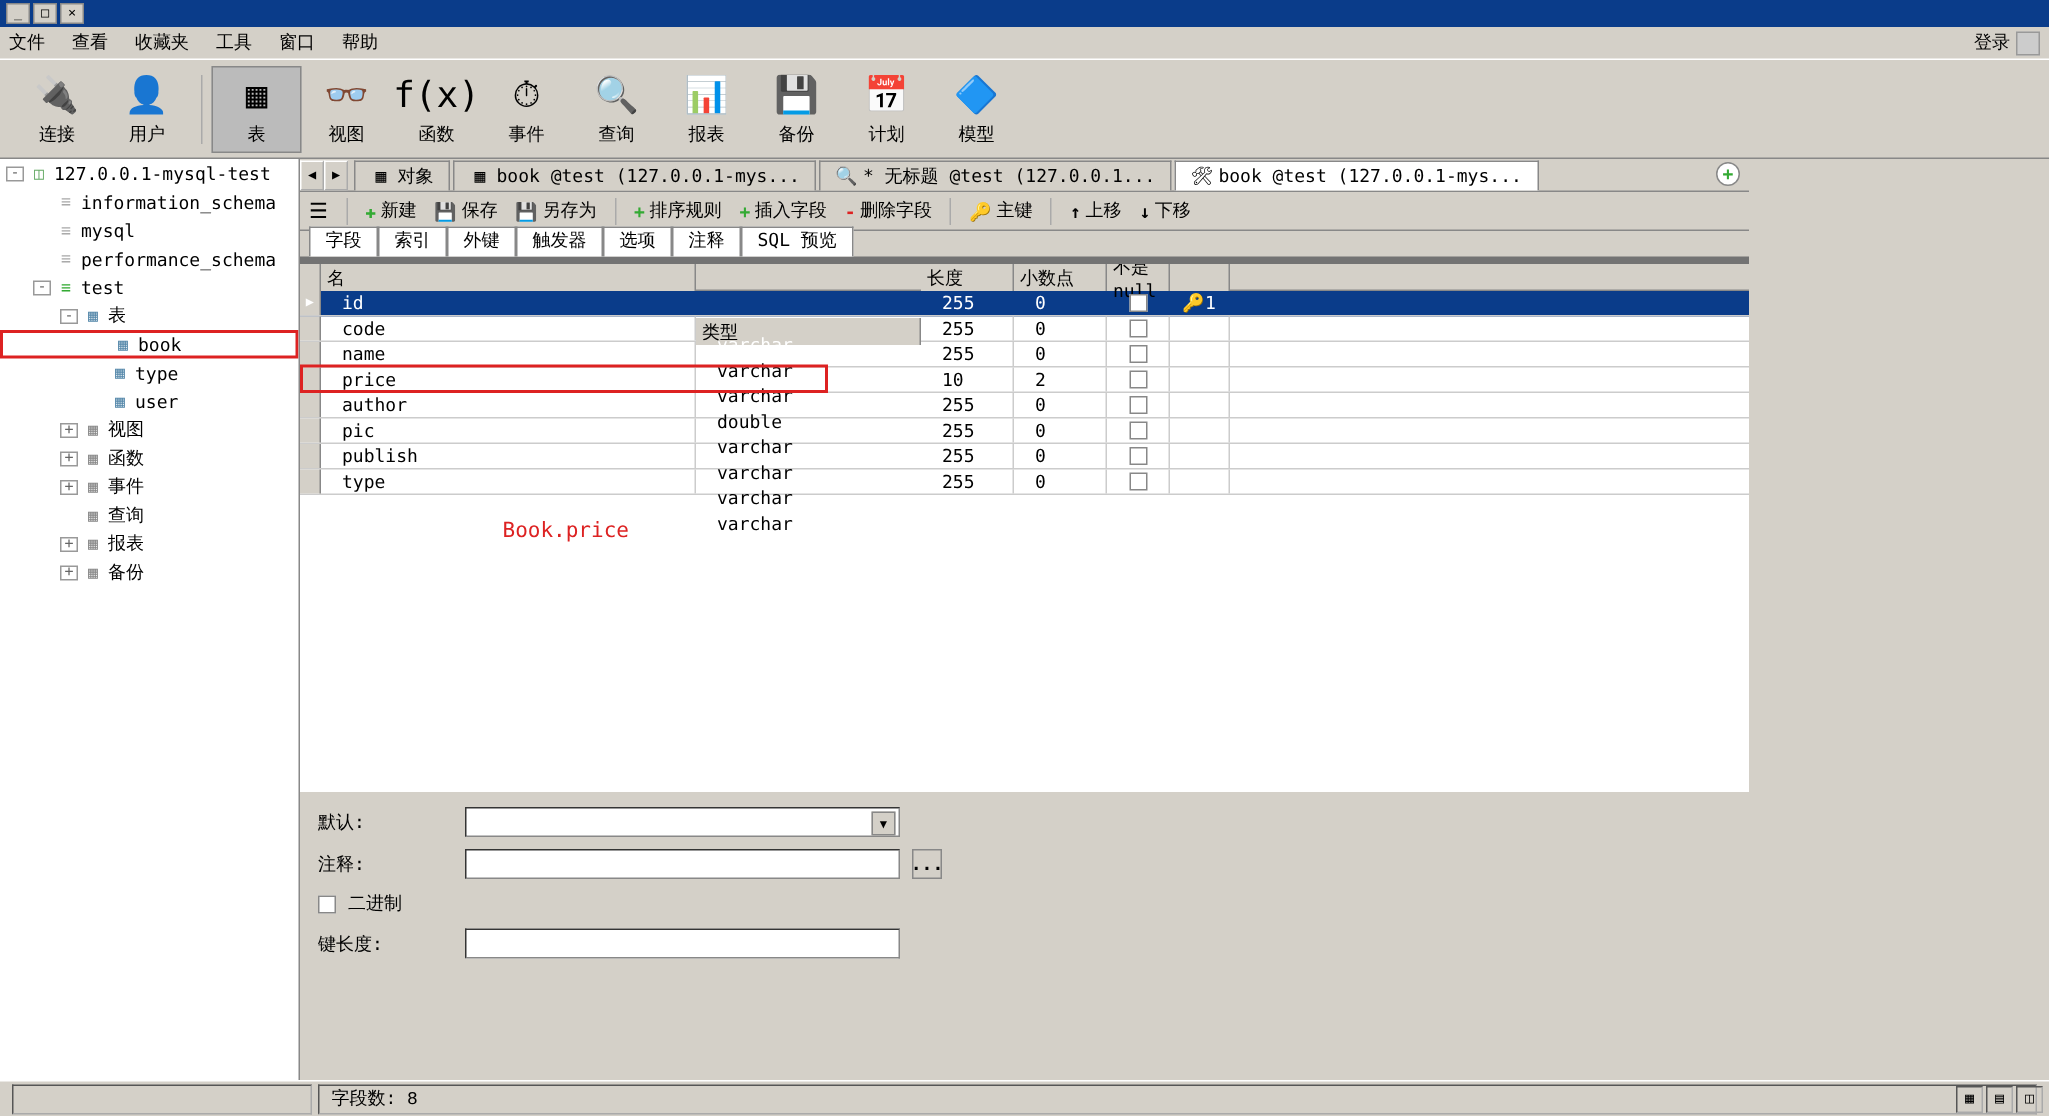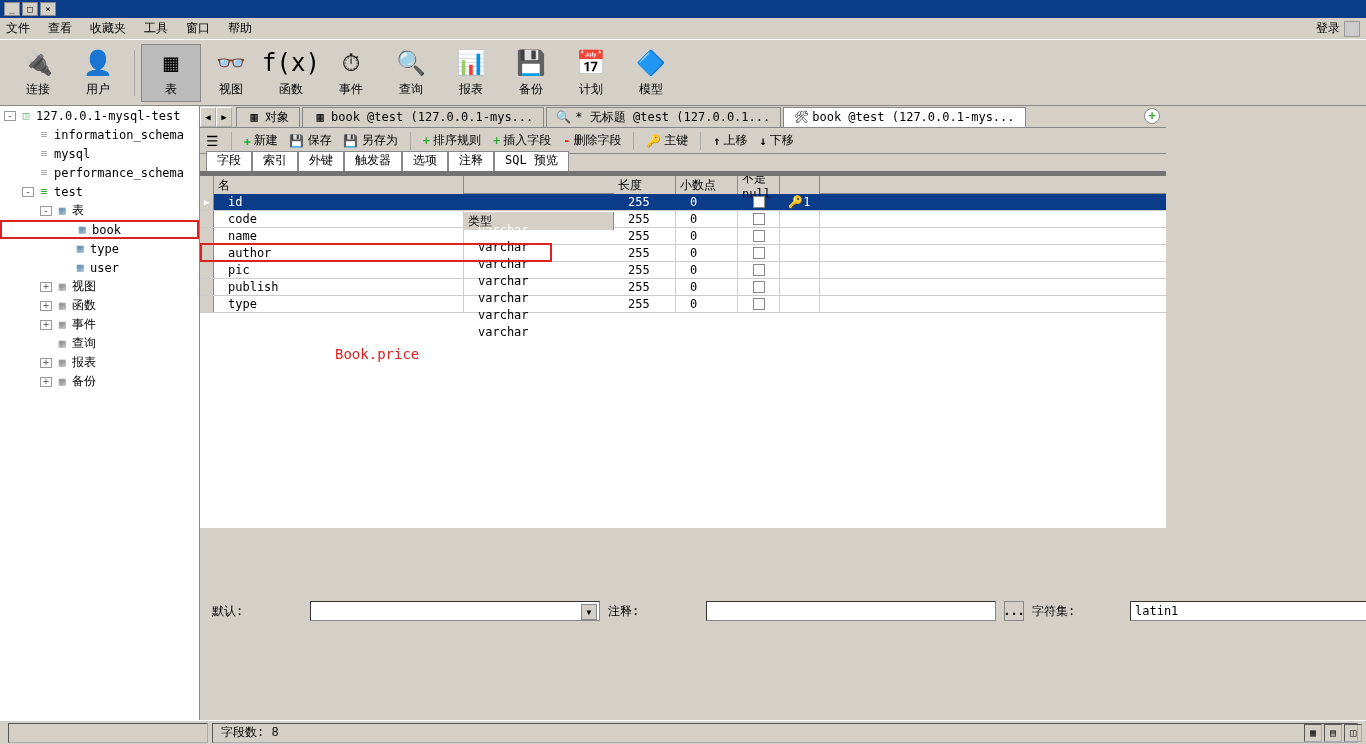--- a/index.html
+++ b/index.html
@@ -54,21 +54,21 @@
 .grid-row.sel .gc{border-right:1px solid #0a3c8a;}
 .col-name{width:250px;}
 .col-type{width:150px;margin-top:36px;}
 .col-len{width:62px;}
 .col-dec{width:62px;}
 .col-null{width:42px;justify-content:center;}
 .col-key{width:40px;justify-content:center;}
 .cb{width:12px;height:12px;border:1px solid #888;background:#fff;display:inline-flex;align-items:center;justify-content:center;font-size:9px;}
 .red-box-row{position:absolute;border:2px solid #d22;pointer-events:none;}
 .annotation{position:absolute;color:#d22;font-family:monospace;font-size:14px;}
-.form-area{height:168px;background:#d4d0c8;border-top:2px solid #fff;padding:10px 12px;display:flex;flex-direction:row;gap:8px;}
+.form-area{height:168px;background:#d4d0c8;border-top:2px solid #fff;padding:10px 12px;display:flex;flex-direction:column;gap:8px;}
 .form-row{display:flex;align-items:center;gap:8px;}
 .form-label{width:90px;}
 .form-input{width:290px;height:20px;border:1px inset #888;background:#fff;padding:0 4px;font-family:monospace;display:flex;align-items:center;}
 .form-select{width:290px;height:20px;border:1px inset #888;background:#fff;position:relative;padding:0 4px;font-family:monospace;display:flex;align-items:center;}
 .form-select::after{content:"▼";position:absolute;right:2px;top:2px;width:14px;height:14px;background:#d4d0c8;border:1px solid #888;font-size:8px;display:flex;align-items:center;justify-content:center;}
 .ellipsis-btn{width:20px;height:20px;border:1px solid #888;background:#d4d0c8;display:flex;align-items:center;justify-content:center;font-weight:bold;}
 .statusbar{height:24px;background:#d4d0c8;display:flex;align-items:center;padding:0 8px;border-top:1px solid #fff;position:absolute;bottom:0;left:0;right:0;}
 .status-cell{border:1px inset #aaa;padding:2px 8px;height:20px;display:flex;align-items:center;}
 .status-cell.wide{width:200px;}
 .status-right{position:absolute;right:4px;display:flex;gap:2px;}
@@ -346,20 +346,31 @@
   <div class="gc col-type">varchar</div>
   <div class="gc col-len">255</div>
   <div class="gc col-dec">0</div>
   <div class="gc col-null">
               <span class="cb"></span>
             </div>
   <div class="gc col-key"></div>
           </div>
           <div class="grid-row">
             <div class="row-marker"></div>
+  <div class="gc col-name">price</div>
+  <div class="gc col-type">double</div>
+  <div class="gc col-len">10</div>
+  <div class="gc col-dec">2</div>
+  <div class="gc col-null">
+              <span class="cb"></span>
+            </div>
+  <div class="gc col-key"></div>
+          </div>
+          <div class="grid-row">
+            <div class="row-marker"></div>
   <div class="gc col-name">author</div>
   <div class="gc col-type">varchar</div>
   <div class="gc col-len">255</div>
   <div class="gc col-dec">0</div>
   <div class="gc col-null">
               <span class="cb"></span>
             </div>
   <div class="gc col-key"></div>
           </div>
           <div class="grid-row">
@@ -401,24 +412,20 @@
     </div>
     <div class="form-area">
       <div class="form-row">
           <div class="form-label">默认:</div>
           <div class="form-select"></div>
         </div>
       <div class="form-row">
           <div class="form-label">注释:</div>
           <div class="form-input"></div>
           <div class="ellipsis-btn">...</div>
-        </div>
-      <div class="form-row">
-          <div class="form-label">字符集:</div>
-          <div class="form-select">latin1</div>
         </div>
       <div class="form-row">
           <span class="cb"></span>
           <span>二进制</span>
         </div>
       <div class="form-row">
           <div class="form-label">键长度:</div>
           <div class="form-input"></div>
         </div>
     </div>

